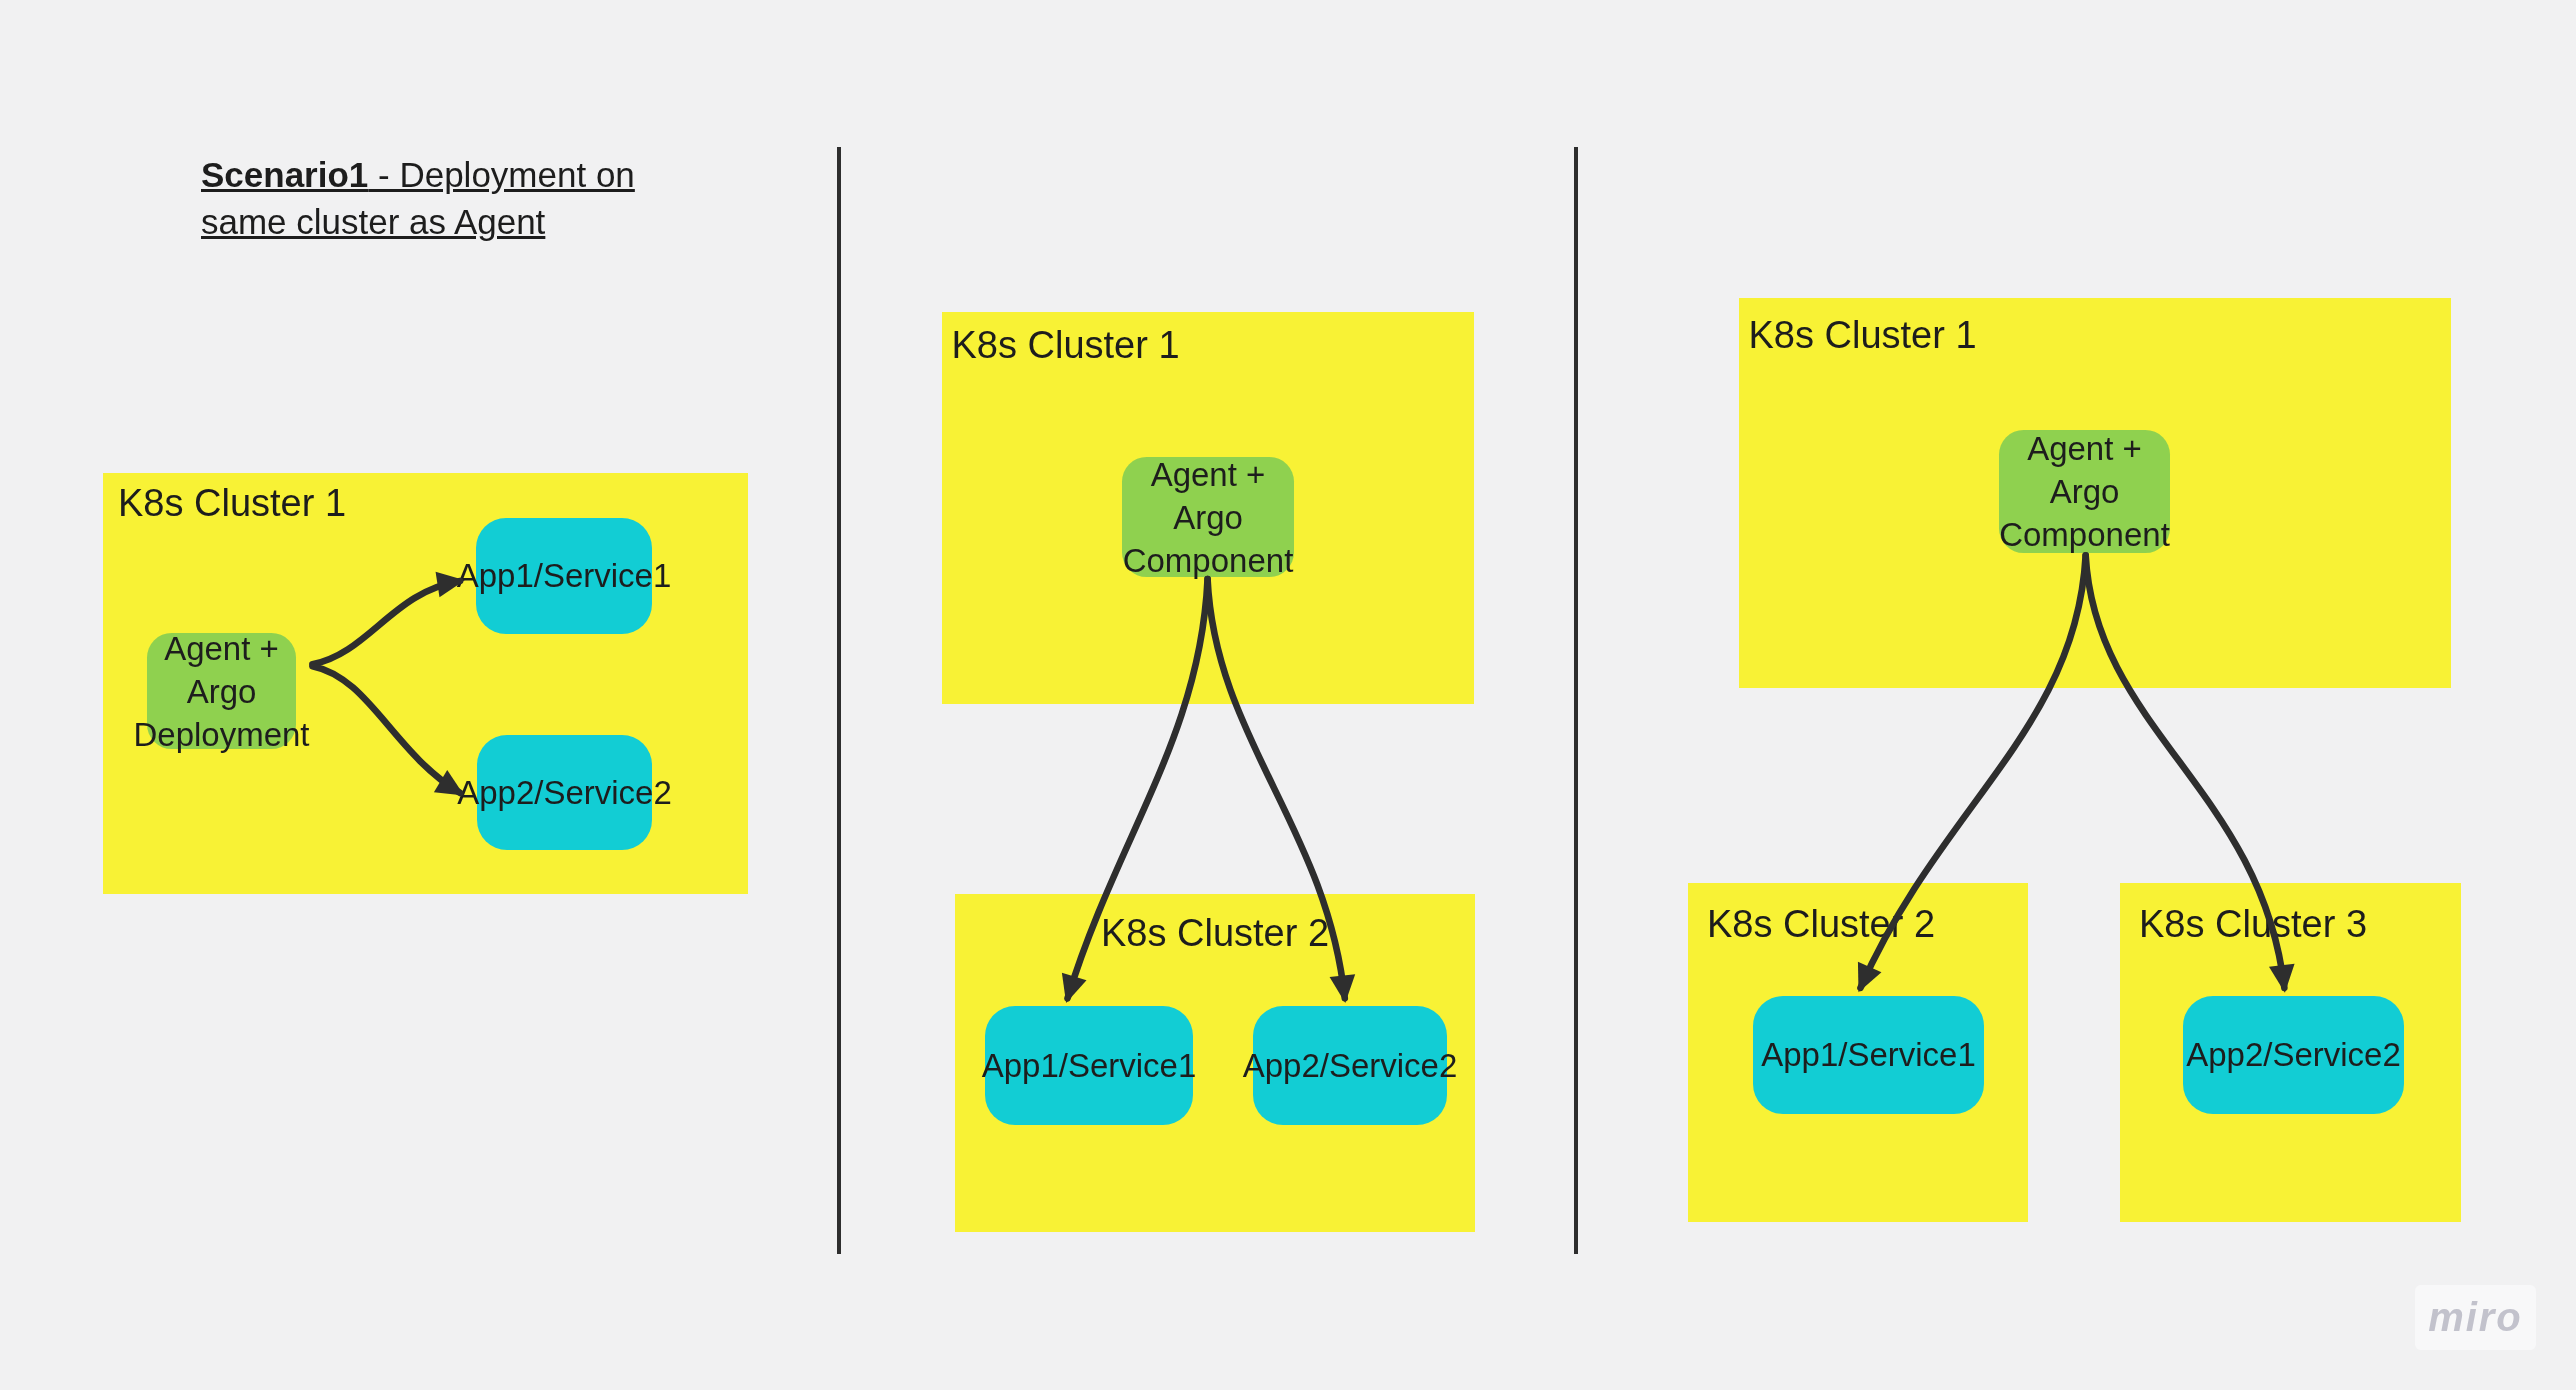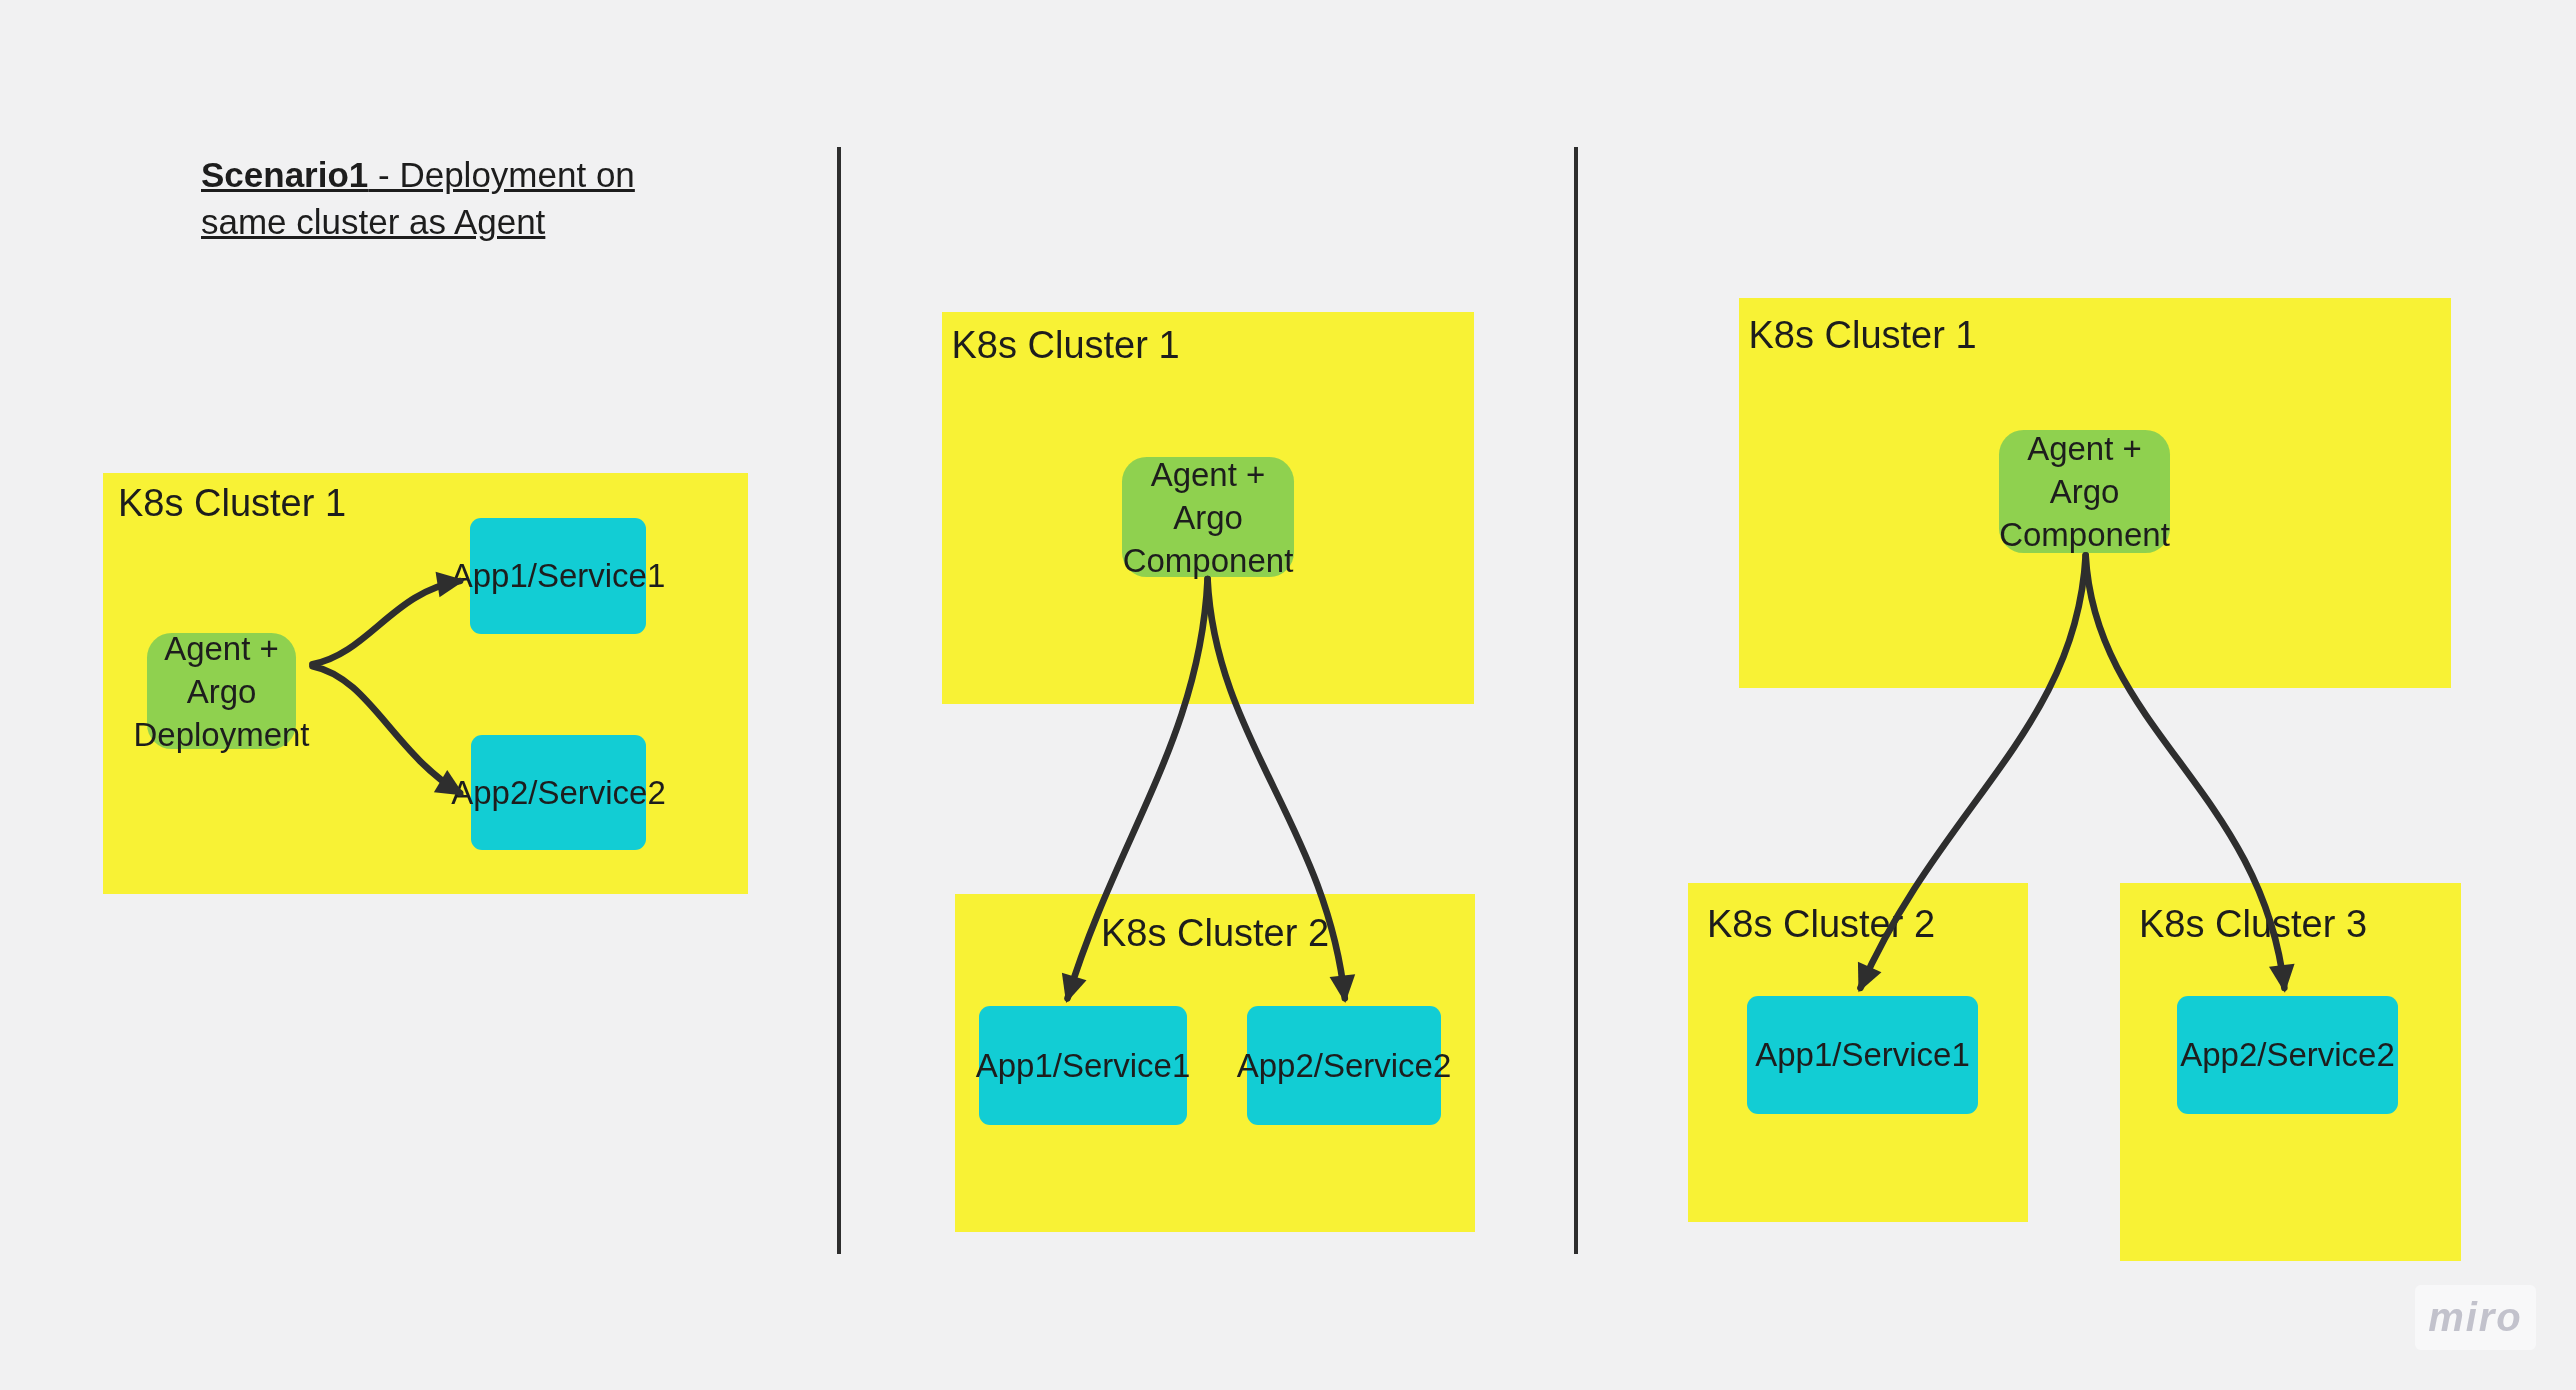--- a/index.html
+++ b/index.html
@@ -52,21 +52,21 @@
 
   #s2-cluster1{left:942px;top:312px;width:532px;height:392px;}
   #s2-cluster1 .ylabel{left:9.5px;top:11.4px;}
   #s2-cluster2{left:955px;top:894px;width:520px;height:338px;}
   #s2-cluster2 .ylabel{top:17px;}
 
   #s3-cluster1{left:1739px;top:298px;width:712px;height:390px;}
   #s3-cluster1 .ylabel{left:9.5px;top:15px;}
   #s3-cluster2{left:1688px;top:883px;width:340px;height:339px;}
   #s3-cluster2 .ylabel{left:19px;top:19px;}
-  #s3-cluster3{left:2120px;top:883px;width:341px;height:378px;}
+  #s3-cluster3{left:2120px;top:883px;width:341px;height:339px;}
   #s3-cluster3 .ylabel{left:19px;top:19px;}
 
   
   .gbox{
     position:absolute;
     background:var(--green,#8FD14F);
     border-radius:24.6px;
     display:flex;align-items:center;justify-content:center;
     text-align:center;
     font-size:33px;line-height:43px;
@@ -74,25 +74,26 @@
   }
   .gbox .ln{display:block;}
   #s1-agent{left:44px;top:132px;width:149px;height:116px;margin-top:28px;}
   #s2-agent{left:180px;top:145px;width:172px;height:120px;}
   #s3-agent{left:260px;top:132px;width:171px;height:123px;}
 
   
   .cbox{
     position:absolute;
     background:var(--cyan,#12CDD4);
-    border-radius:11px;
+    border-radius:30px;
     display:flex;align-items:center;justify-content:center;
     font-size:33px;line-height:40px;
     color:var(--ink,#1D1D1D);
     white-space:nowrap;
+    margin-left:6px;
   }
   #s1-app1{left:367px;top:45px;width:176px;height:116px;}
   #s1-app2{left:368px;top:262px;width:175px;height:115px;}
   #s2-app1{left:24px;top:112px;width:208px;height:119px;}
   #s2-app2{left:292px;top:112px;width:194px;height:119px;}
   #s3-app1{left:59px;top:113px;width:231px;height:118px;}
   #s3-app2{left:57px;top:113px;width:221px;height:118px;}
 
   
   svg.connectors{

